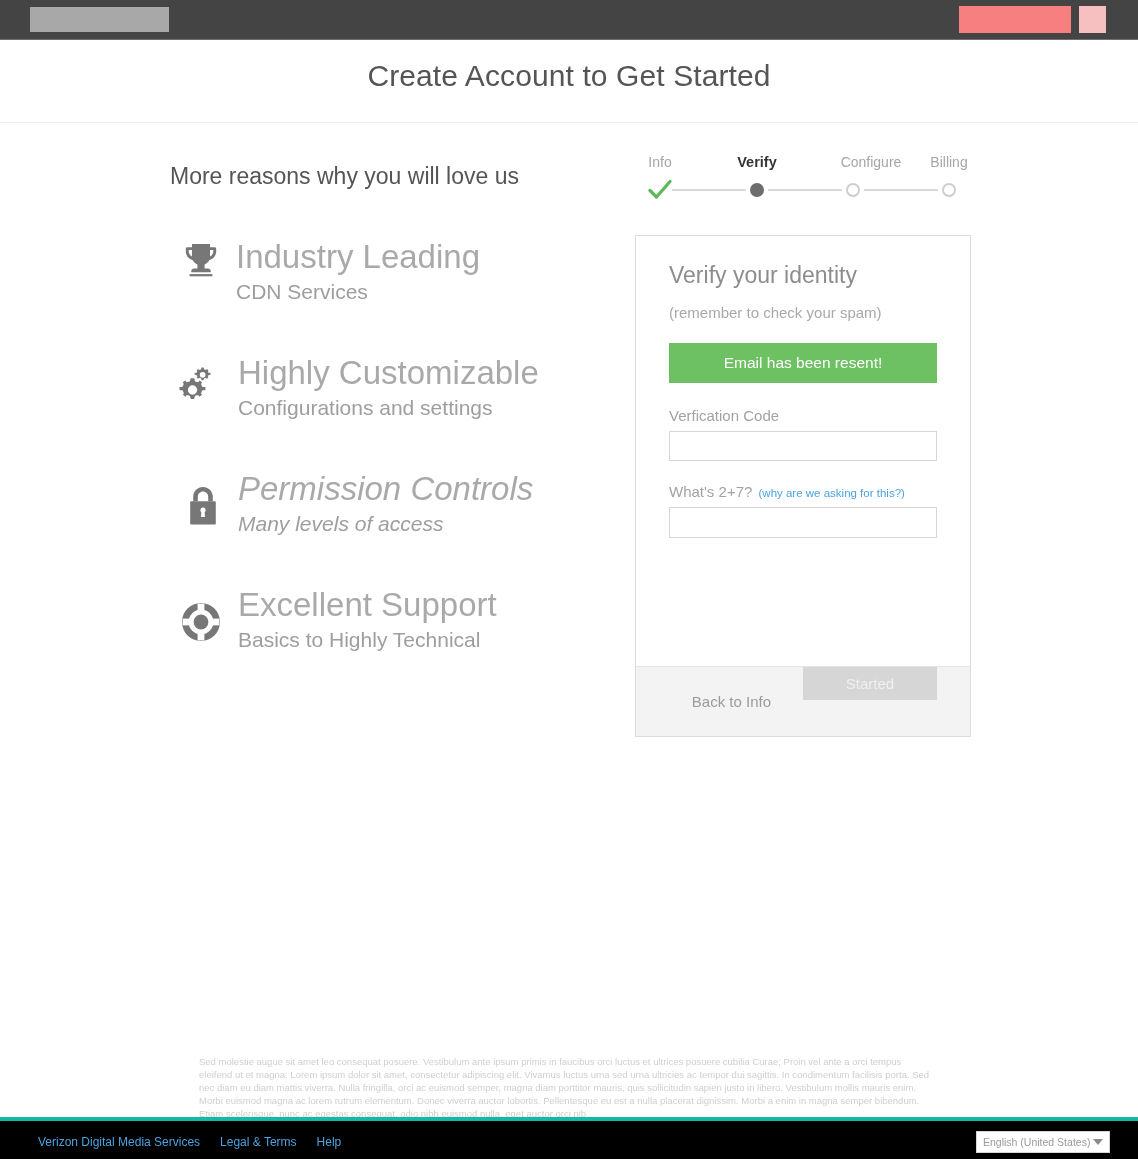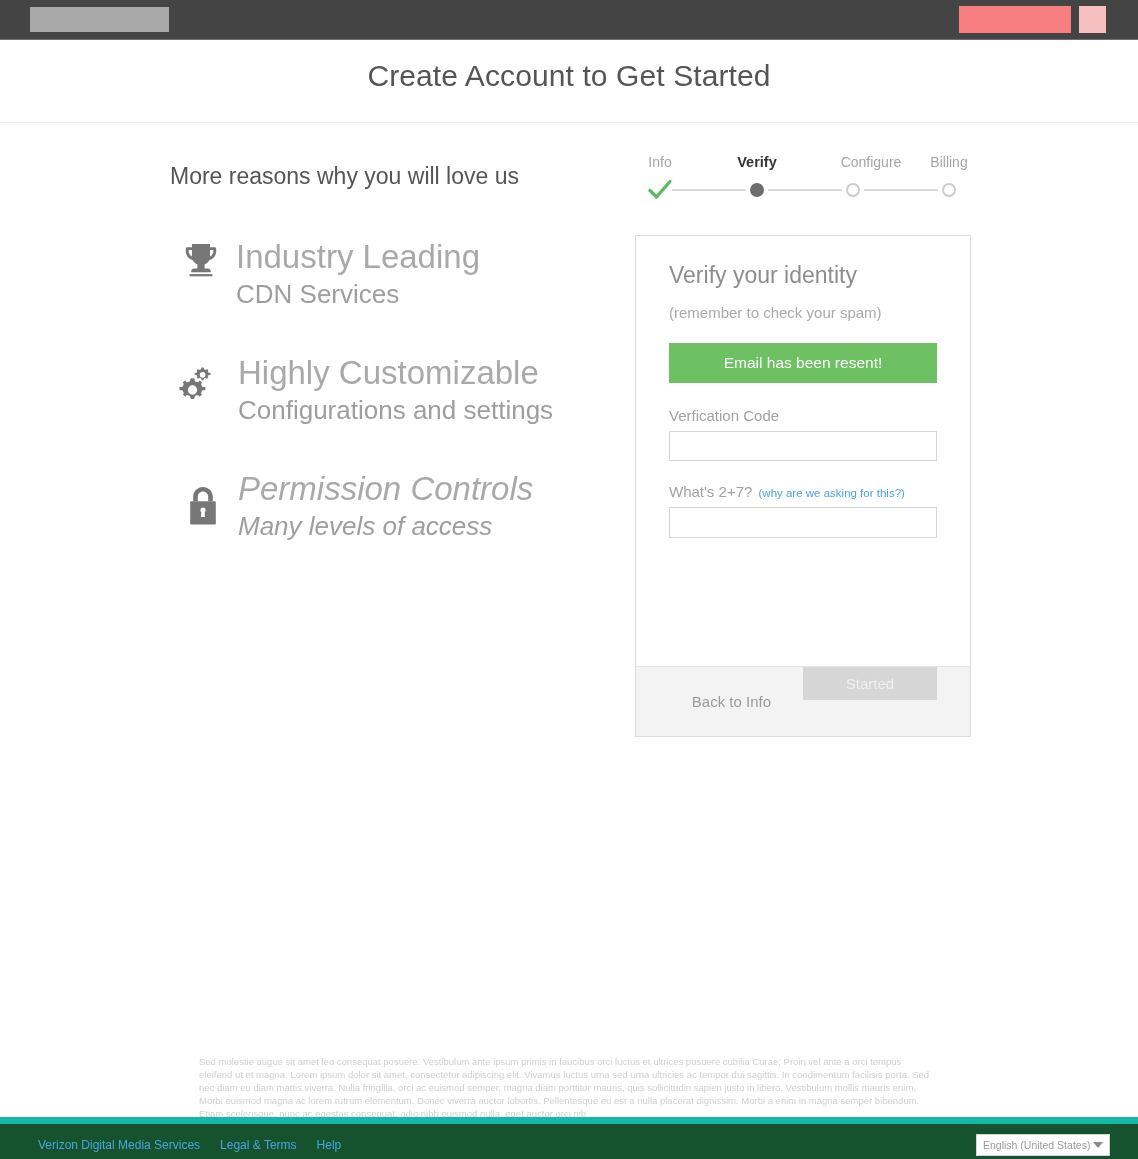--- a/index.html
+++ b/index.html
@@ -80,21 +80,21 @@
   .feature-icon svg { display: block; }
   .feature-title {
     font-size: 33px;
     font-weight: 300;
     color: #a9a9a9;
     line-height: 1.07;
     margin: 0;
     white-space: nowrap;
   }
   .feature-sub {
-    font-size: 26px;
+    font-size: 21px;
     font-weight: 300;
     color: #9e9e9e;
     margin-top: 5px;
     line-height: 1.2;
   }
   .feature.f1 .feature-icon { top: -2px; }
   .feature.f2 { padding-left: 68px; }
   .feature.f2 .feature-icon { left: 6px; top: 8px; }
   .feature.f3 { padding-left: 68px; font-style: italic; }
   .feature.f3 .feature-icon { left: 10px; top: 12px; }
@@ -234,22 +234,22 @@
     font-size: 9.5px;
     line-height: 1.37;
     color: #cfcfcf;
     text-align: left;
   }
 
   
   .footer {
     position: absolute; left: 0; top: 1117px;
     width: 1138px; height: 42px;
-    background: #14532d;
-    border-top: 7px solid #14b8a6;
+    background: #000000;
+    border-top: 4px solid #14b8a6;
   }
   .footer-links {
     position: absolute; left: 38px; top: 14px;
     display: flex; gap: 20px;
   }
   .footer-link {
     font-size: 12px;
     color: #4aa3df;
     text-decoration: none;
     cursor: pointer;
@@ -322,20 +322,34 @@
           <path d="M15 0C9.6 0 5.2 4.4 5.2 9.8v4.5h4.6V9.8c0-2.9 2.3-5.2 5.2-5.2s5.2 2.3 5.2 5.2v4.5h4.6V9.8C24.8 4.4 20.4 0 15 0z"></path>
           <rect x="2.2" y="14.3" width="25.6" height="23.2" rx="1.2"></rect>
           <circle cx="15" cy="23" r="2.6" fill="#ffffff"></circle>
           <path d="M13.6 23h2.8l.6 7h-4l.6-7z" fill="#ffffff"></path>
         </svg>
       </div>
       <div class="feature-title">Permission Controls</div>
       <div class="feature-sub">Many levels of access</div>
     </div>
 
+    <div class="feature f4">
+      <div class="feature-icon">
+        <svg width="38" height="38" viewBox="0 0 38 38" fill="currentColor" aria-hidden="true">
+          <path d="M19 0C8.5 0 0 8.5 0 19s8.5 19 19 19 19-8.5 19-19S29.5 0 19 0zm0 6.6a12.4 12.4 0 110 24.8 12.4 12.4 0 010-24.8z"></path>
+          <circle cx="19" cy="19" r="7.4"></circle>
+          <rect x="15.6" y="0.6" width="6.8" height="9.2" fill="#ffffff"></rect>
+          <rect x="15.6" y="28.2" width="6.8" height="9.2" fill="#ffffff"></rect>
+          <rect x="0.6" y="15.6" width="9.2" height="6.8" fill="#ffffff"></rect>
+          <rect x="28.2" y="15.6" width="9.2" height="6.8" fill="#ffffff"></rect>
+        </svg>
+      </div>
+      <div class="feature-title">Excellent Support</div>
+      <div class="feature-sub">Basics to Highly Technical</div>
+    </div>
   </div>
 
   <div class="stepper">
     <div class="step-labels">
       <div class="step-label" style="left:28px;">Info</div>
       <div class="step-label active" style="left:125px;">Verify</div>
       <div class="step-label" style="left:221px;margin-left:18px;">Configure</div>
       <div class="step-label" style="left:317px;">Billing</div>
     </div>
     <div class="step-track">

